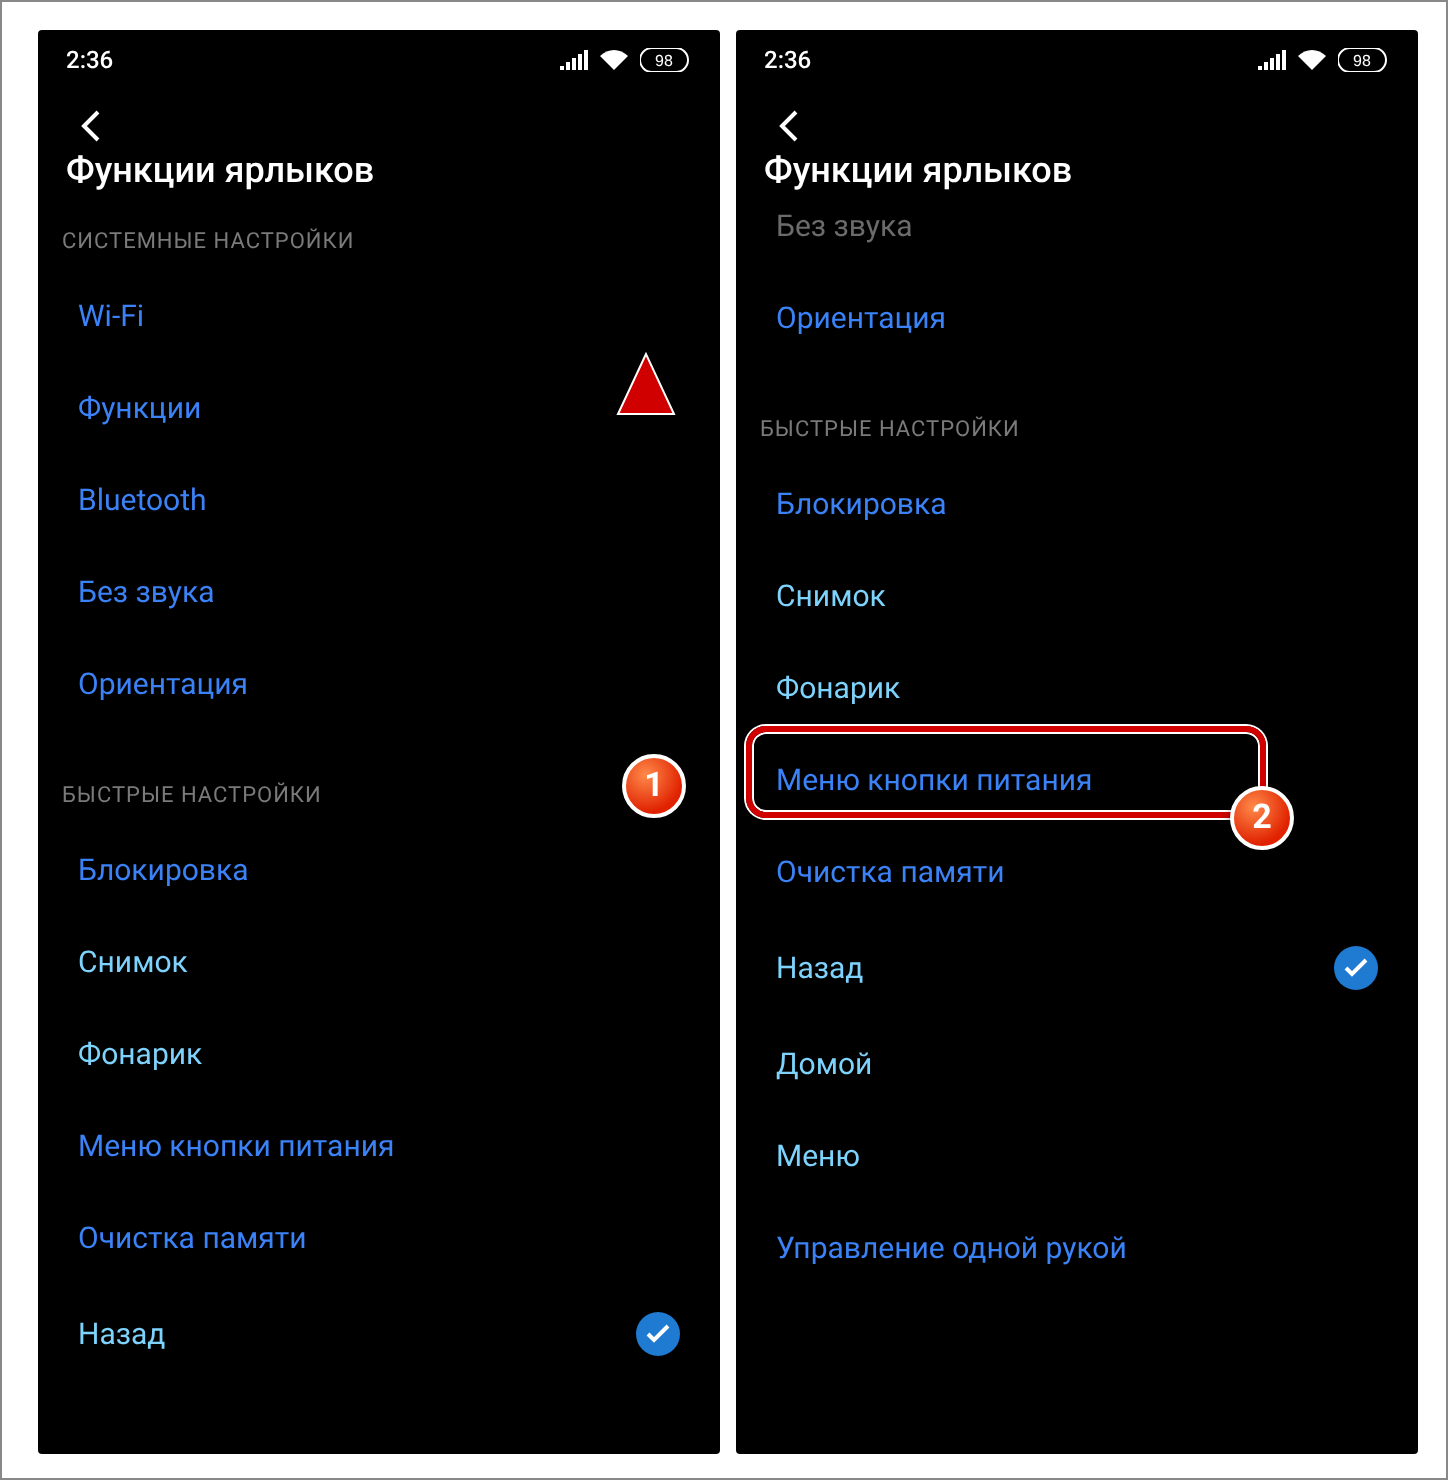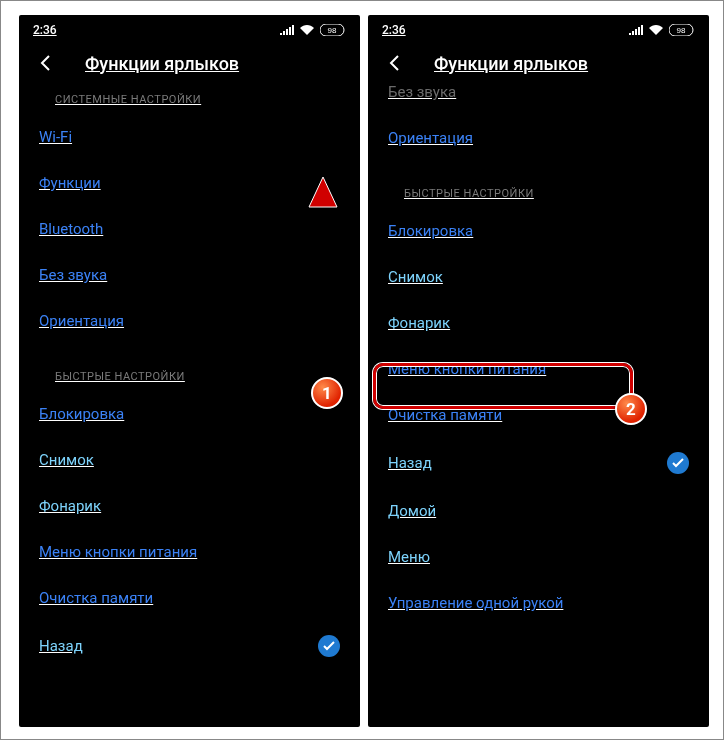--- a/index.html
+++ b/index.html
@@ -17,52 +17,51 @@
     padding: 14px 14px 8px 18px;
   }
   .screen {
     width: 400px;
     height: 712px;
     background: #000;
     border-radius: 2px;
     overflow: hidden;
     position: relative;
     color: #fff;
-    text-decoration: underline;
   }
   .status-bar {
     display: flex;
     justify-content: space-between;
     align-items: center;
     padding: 8px 14px 4px 14px;
     font-size: 12px;
     font-weight: 500;
   }
   .status-right { display: flex; align-items: center; gap: 6px; }
   .status-right svg { display: block; }
   .header {
     display: flex;
-    align-items: center;
     padding: 10px 14px 14px 14px;
+    flex-direction: column;
   }
   .back-btn {
     width: 24px; height: 24px;
     display: flex; align-items: center; justify-content: center;
     margin-right: 28px;
   }
   .title {
     font-size: 18px;
     font-weight: 500;
     color: #fff;
   }
   .section-label {
     font-size: 11px;
     color: #7a7a7a;
     letter-spacing: 0.5px;
-    padding: 18px 20px 8px 36px;
+    padding: 18px 20px 8px 12px;
   }
   .section-label.tight-top { padding-top: 4px; }
   .item {
     font-size: 15px;
     padding: 14px 20px;
     color: #3b82f6;
     display: flex;
     align-items: center;
     justify-content: space-between;
   }

